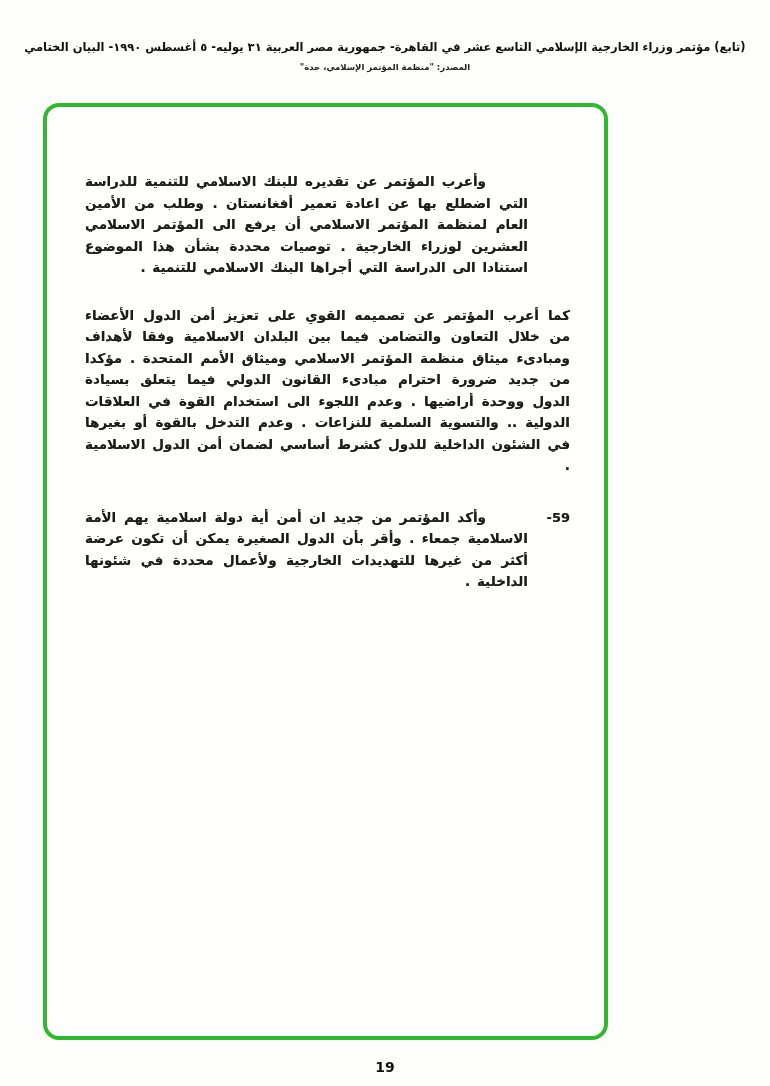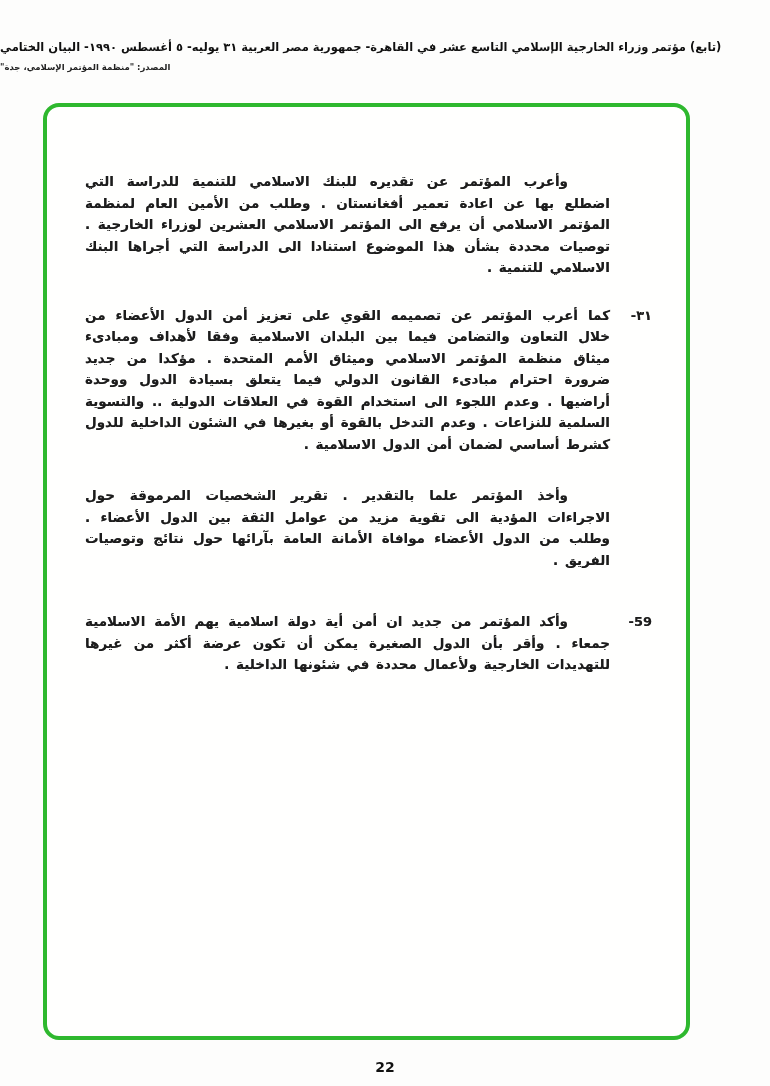--- a/index.html
+++ b/index.html
@@ -11,41 +11,41 @@
     margin: 0 auto;
     background: #fdfdfc;
     font-family: "DejaVu Sans", sans-serif;
     overflow: hidden;
   }
   .header {
     position: absolute;
     top: 40px;
     left: 0;
     right: 0;
-    text-align: left;
+    text-align: center;
     direction: rtl;
     color: #101010;
   }
   .header-title {
     font-size: 11.5px;
     font-weight: bold;
     white-space: nowrap;
     letter-spacing: 0.1px;
   }
   .header-source {
     margin-top: 8px;
     font-size: 8.5px;
     font-weight: bold;
     color: #222;
   }
   .green-frame {
     position: absolute;
     top: 103px;
     left: 43px;
-    width: 647px;
+    width: 565px;
     height: 937px;
     border: 4px solid #2eb82e;
     border-radius: 16px;
     background: #fffffe;
   }
   .doc-body {
     position: absolute;
     top: 64px;
     left: 38px;
     right: 34px;
@@ -102,32 +102,27 @@
 
   <div class="green-frame">
     <div class="doc-body" dir="rtl">
 
       <div class="para-row gap-a">
         <div class="para-num"></div>
         <p class="para-text indent">وأعرب المؤتمر عن تقديره للبنك الاسلامي للتنمية للدراسة التي اضطلع بها عن اعادة تعمير أفغانستان . وطلب من الأمين العام لمنظمة المؤتمر الاسلامي أن يرفع الى المؤتمر الاسلامي العشرين لوزراء الخارجية . توصيات محددة بشأن هذا الموضوع استنادا الى الدراسة التي أجراها البنك الاسلامي للتنمية .</p>
       </div>
 
       <div class="para-row gap-b">
-        <div class="para-num">٣١-</div>
         <p class="para-text">كما أعرب المؤتمر عن تصميمه القوي على تعزيز أمن الدول الأعضاء من خلال التعاون والتضامن فيما بين البلدان الاسلامية وفقا لأهداف ومبادىء ميثاق منظمة المؤتمر الاسلامي وميثاق الأمم المتحدة . مؤكدا من جديد ضرورة احترام مبادىء القانون الدولي فيما يتعلق بسيادة الدول ووحدة أراضيها . وعدم اللجوء الى استخدام القوة في العلاقات الدولية .. والتسوية السلمية للنزاعات . وعدم التدخل بالقوة أو بغيرها في الشئون الداخلية للدول كشرط أساسي لضمان أمن الدول الاسلامية .</p>
       </div>
 
-      <div class="para-row gap-c">
-        <div class="para-num"></div>
-        <p class="para-text indent">وأخذ المؤتمر علما بالتقدير . تقرير الشخصيات المرموقة حول الاجراءات المؤدية الى تقوية مزيد من عوامل الثقة بين الدول الأعضاء . وطلب من الدول الأعضاء موافاة الأمانة العامة بآرائها حول نتائج وتوصيات الفريق .</p>
-      </div>
 
       <div class="para-row">
         <div class="para-num">59-</div>
         <p class="para-text indent">وأكد المؤتمر من جديد ان أمن أية دولة اسلامية يهم الأمة الاسلامية جمعاء . وأقر بأن الدول الصغيرة يمكن أن تكون عرضة أكثر من غيرها للتهديدات الخارجية ولأعمال محددة في شئونها الداخلية .</p>
       </div>
 
     </div>
   </div>
 
-  <div class="page-number">22</div>
+  <div class="page-number">19</div>
 
 </div>
 
 </body></html>

